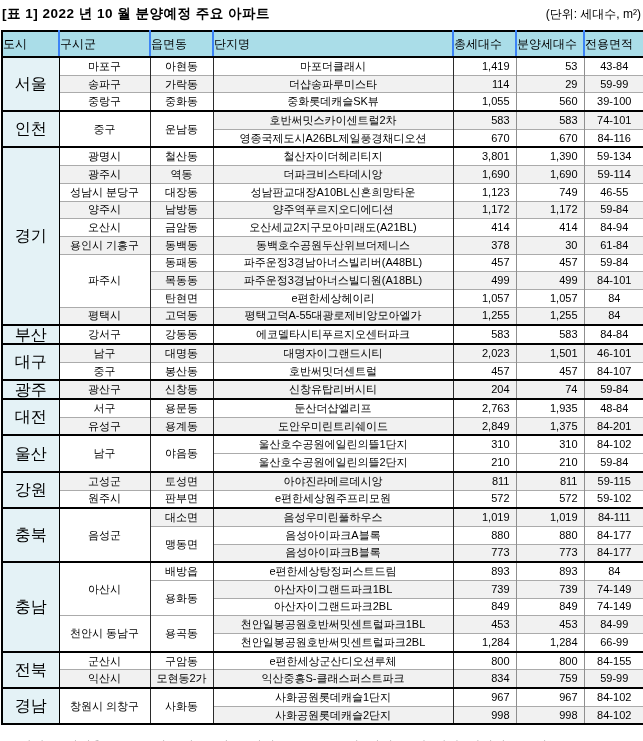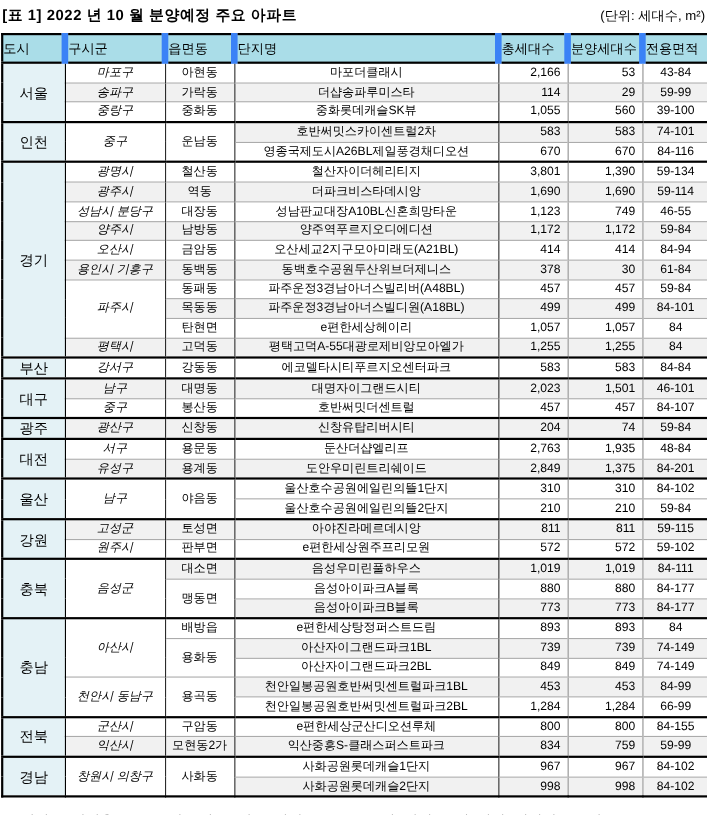--- a/index.html
+++ b/index.html
@@ -9,25 +9,25 @@
             padding:5px 2px 7px 2px;}
   .title{font-size:13.5px;font-weight:bold;letter-spacing:0.5px;}
   .unit-note{font-size:12px;font-weight:normal;}
   table{border-collapse:collapse;table-layout:fixed;width:641px;margin-left:1px;
         border:2px solid #000;}
   col.c-city{width:57px;} col.c-district{width:91px;} col.c-town{width:63px;}
   col.c-complex{width:240px;} col.c-total{width:63px;} col.c-sale{width:68px;}
   col.c-area{width:61px;}
   th{background:#aadde8;font-size:12px;font-weight:normal;height:24px;padding:0;
      border-bottom:2.5px solid #000;text-align:left;}
-  th + th{border-left:6px solid #3b82f6;}
+  th + th{border-left:2px solid #3b82f6;}
   td{height:16.7px;font-size:11px;line-height:1;padding:0 2px;overflow:hidden;
      white-space:nowrap;text-align:center;}
-  td.city{background:#e4f2f6;font-size:13px;border-right:1.5px solid #000;}
-  td.district{border-left:1.5px solid #000;font-style:italic;}
+  td.city{background:#e4f2f6;font-size:16px;border-right:1.5px solid #000;}
+  td.district{border-left:1.5px solid #000;}
   td.town,td.complex,td.total{border-left:1px solid #2b2b2b;}
   td.sale,td.area{border-left:1px solid #8f8f8f;}
   td.total,td.sale{text-align:right;padding-right:6px;}
   td.shaded{background:#f1f1f1;}
   tr.inner td{border-top:1px solid #ababab;}
   tr.group-start td{border-top:2px solid #000;}
   .footnotes{margin:13px 0 0 2px;}
   .footnote{font-size:12.5px;letter-spacing:0.3px;word-spacing:4px;margin-bottom:8px;}
 </style>
 </head>
@@ -60,21 +60,21 @@
         <th>분양세대수</th>
         <th>전용면적</th>
       </tr>
     </thead>
     <tbody id="table-body">
         <tr class="">
           <td class="city" rowspan="3">서울</td>
           <td class="district">마포구</td>
           <td class="town">아현동</td>
           <td class="complex">마포더클래시</td>
-          <td class="total">2,166</td>
+          <td class="total">1,419</td>
           <td class="sale">53</td>
           <td class="area">43-84</td>
         </tr>
         <tr class="inner">
           <td class="district shaded">송파구</td>
           <td class="town shaded">가락동</td>
           <td class="complex shaded">더샵송파루미스타</td>
           <td class="total shaded">114</td>
           <td class="sale shaded">29</td>
           <td class="area shaded">59-99</td>

